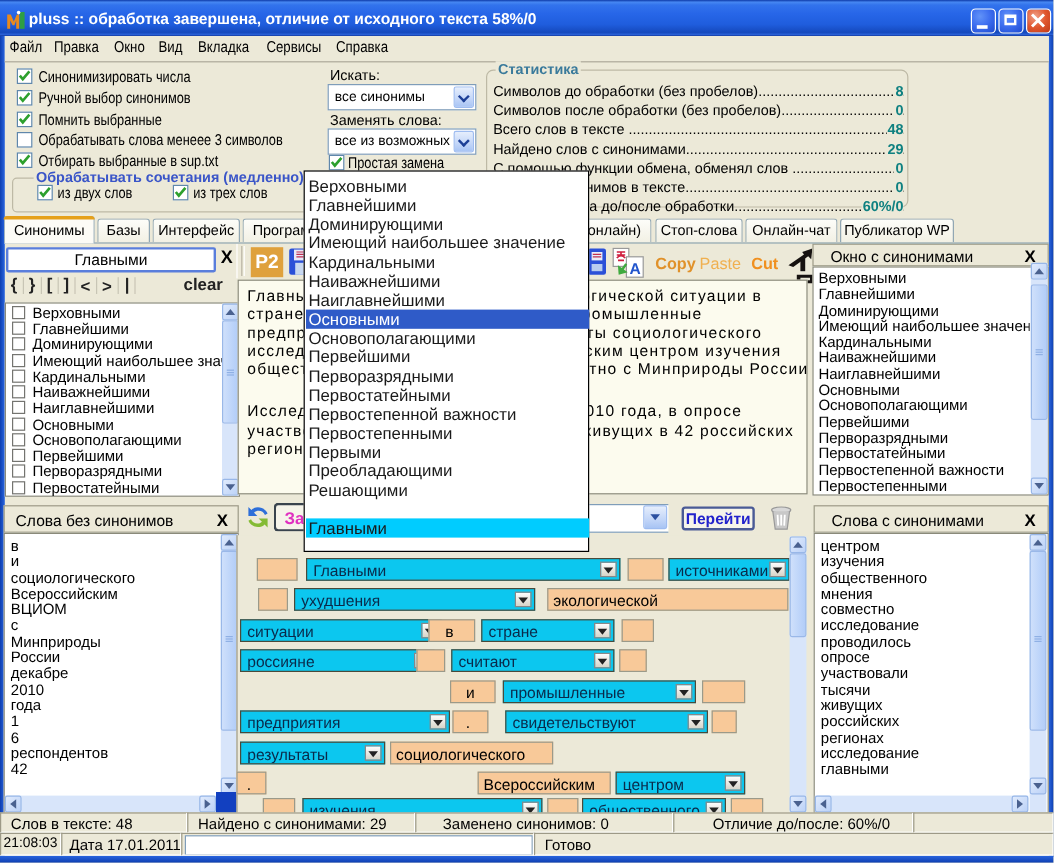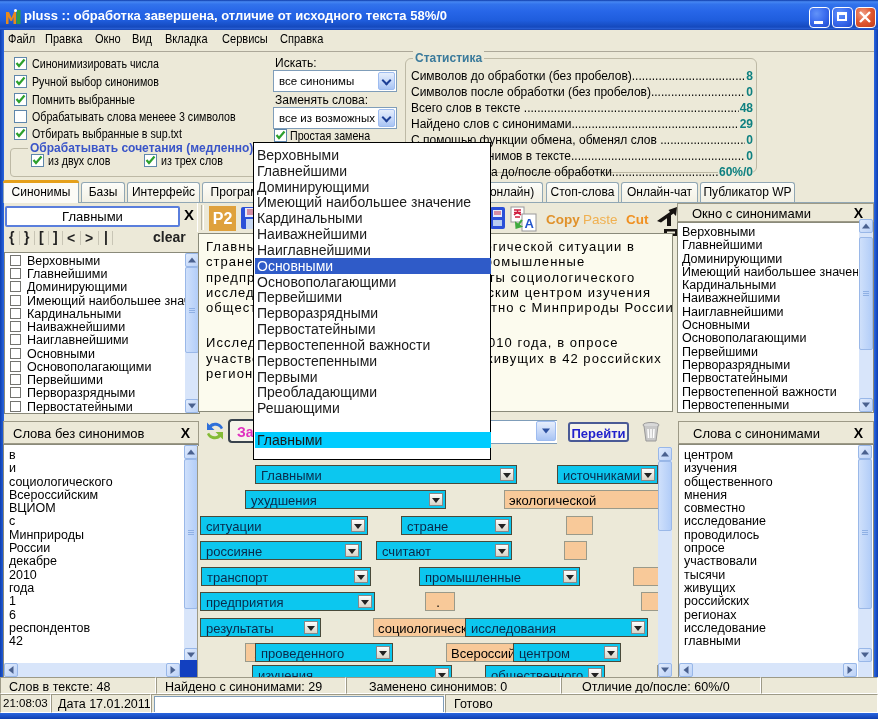--- a/index.html
+++ b/index.html
@@ -43,21 +43,21 @@
 .sbtn{background:linear-gradient(135deg,#e0ebfd,#bcd2f7);border:1px solid #98b7e8;border-radius:2px;box-sizing:border-box;}
 .sarr{position:absolute;left:50%;top:50%;transform:translate(-50%,-50%);width:0;height:0;}
 .up{border-left:4px solid transparent;border-right:4px solid transparent;border-bottom:5px solid #4a618f;}
 .dn{border-left:4px solid transparent;border-right:4px solid transparent;border-top:5px solid #4a618f;}
 .lt{border-top:4px solid transparent;border-bottom:4px solid transparent;border-right:5px solid #4a618f;}
 .rt{border-top:4px solid transparent;border-bottom:4px solid transparent;border-left:5px solid #4a618f;}
 .vtrack{background:#d8e5fa;}
 .vthumb{background:linear-gradient(90deg,#cfe0fb,#b2cdf8);border:1px solid #9ab8e8;border-radius:2px;box-sizing:border-box;}
 .ridge{position:absolute;left:3px;right:3px;height:1px;background:#8fb0e4;box-shadow:0 2px 0 #8fb0e4,0 4px 0 #8fb0e4;}
 
-.wob{background:#f8c999;border:1px solid #9a9a8a;box-sizing:border-box;font-size:13px;color:#000;padding:2px 4px 0 4px;white-space:nowrap;overflow:hidden;margin-left:48px;}
+.wob{background:#f8c999;border:1px solid #9a9a8a;box-sizing:border-box;font-size:13px;color:#000;padding:2px 4px 0 4px;white-space:nowrap;overflow:hidden;}
 .wcb{background:#0cc7ef;border:1px solid #4a4a3a;box-sizing:border-box;font-size:13px;color:#0a2a4a;padding:2px 4px 0 5px;white-space:nowrap;overflow:hidden;}
 .warr{position:absolute;right:2px;top:2px;width:14px;height:13px;background:linear-gradient(180deg,#fdfdfd,#d8d4c8);border:1px solid #888;box-sizing:border-box;}
 .warr:after{content:"";position:absolute;left:2px;top:4px;border-left:4px solid transparent;border-right:4px solid transparent;border-top:5px solid #222;}
 
 .scell{background:#ece9d8;border:1px solid;border-color:#9d9a87 #fff #fff #9d9a87;box-sizing:border-box;font-size:12.5px;color:#000;padding-top:2px;white-space:nowrap;overflow:hidden;}
 
 #ddl{left:253px;top:142px;width:238px;height:318px;background:#fff;border:1px solid #000;box-sizing:border-box;z-index:50;}
 .ddi{position:absolute;left:1px;width:234px;height:16px;font-size:14px;line-height:16px;color:#1a1a1a;white-space:pre;padding-left:2px;}
 .statrow{font-size:12px;color:#000;white-space:pre;width:342px;overflow:hidden;}
 .statrow .sv{color:#0e8080;position:absolute;right:0;background:#ece9d8;padding-left:1px;}
@@ -431,53 +431,51 @@
 <div class="wcb" style="position:absolute;left:48px;top:44px;width:201px;height:19px;">ухудшения<span class="warr"></span></div>
 <div class="wob" style="position:absolute;left:259px;top:44px;width:201px;height:19px;">экологической</div>
 <div class="wcb" style="position:absolute;left:3px;top:70px;width:168px;height:19px;">ситуации<span class="warr"></span></div>
 <div class="wob" style="position:absolute;left:160px;top:70px;width:39px;height:19px;text-align:center;padding-left:0;">в</div>
 <div class="wcb" style="position:absolute;left:204px;top:70px;width:111px;height:19px;">стране<span class="warr"></span></div>
 <div class="wob" style="position:absolute;left:321px;top:70px;width:27px;height:19px;"></div>
 <div class="wcb" style="position:absolute;left:3px;top:95px;width:162px;height:19px;">россияне<span class="warr"></span></div>
 <div class="wob" style="position:absolute;left:150px;top:95px;width:24px;height:19px;"></div>
 <div class="wcb" style="position:absolute;left:179px;top:95px;width:136px;height:19px;">считают<span class="warr"></span></div>
 <div class="wob" style="position:absolute;left:319px;top:95px;width:23px;height:19px;"></div>
-<div class="wcb" style="position:absolute;left:4px;top:121px;width:170px;height:19px;">транспорт<span class="warr"></span></div>
 <div class="wob" style="position:absolute;left:178px;top:121px;width:38px;height:19px;text-align:center;padding-left:0;">и</div>
 <div class="wcb" style="position:absolute;left:222px;top:121px;width:161px;height:19px;">промышленные<span class="warr"></span></div>
 <div class="wob" style="position:absolute;left:388px;top:121px;width:36px;height:19px;"></div>
 <div class="wcb" style="position:absolute;left:3px;top:146px;width:175px;height:19px;">предприятия<span class="warr"></span></div>
 <div class="wob" style="position:absolute;left:180px;top:146px;width:30px;height:19px;text-align:center;padding-left:0;">.</div>
+<div class="wcb" style="position:absolute;left:224px;top:146px;width:169px;height:19px;">свидетельствуют<span class="warr"></span></div>
 <div class="wob" style="position:absolute;left:396px;top:146px;width:21px;height:19px;"></div>
 <div class="wcb" style="position:absolute;left:3px;top:172px;width:121px;height:19px;">результаты<span class="warr"></span></div>
 <div class="wob" style="position:absolute;left:128px;top:172px;width:136px;height:19px;">социологического</div>
-<div class="wcb" style="position:absolute;left:268px;top:172px;width:183px;height:19px;">исследования<span class="warr"></span></div>
 <div class="wob" style="position:absolute;left:0px;top:197px;width:25px;height:19px;text-align:center;padding-left:0;">.</div>
-<div class="wcb" style="position:absolute;left:58px;top:197px;width:138px;height:19px;">проведенного<span class="warr"></span></div>
 <div class="wob" style="position:absolute;left:201px;top:197px;width:111px;height:19px;">Всероссийским</div>
 <div class="wcb" style="position:absolute;left:316px;top:197px;width:108px;height:19px;">центром<span class="warr"></span></div>
 <div class="wob" style="position:absolute;left:22px;top:219px;width:27px;height:19px;"></div>
 <div class="wcb" style="position:absolute;left:55px;top:219px;width:200px;height:19px;">изучения<span class="warr"></span></div>
 <div class="wob" style="position:absolute;left:259px;top:219px;width:26px;height:19px;"></div>
 <div class="wcb" style="position:absolute;left:288px;top:219px;width:120px;height:19px;">общественного<span class="warr"></span></div>
 <div class="wob" style="position:absolute;left:412px;top:219px;width:27px;height:19px;"></div>
 </div>
 <div class="abs vtrack" style="left:658px;top:447px;width:14px;height:230px;"></div>
 <div class="abs sbtn" style="left:658px;top:447px;width:14px;height:14px;">
     <span class="sarr up"></span>
   </div>
 <div class="abs vthumb" style="left:658px;top:461px;width:14px;height:70px;"></div>
 <div class="abs sbtn" style="left:658px;top:663px;width:14px;height:14px;">
     <span class="sarr dn"></span>
   </div>
 
 <div class="abs scell" style="left:0px;top:677px;width:156px;height:17px;padding-left:8px;">Слов в тексте: 48</div>
 <div class="abs scell" style="left:156px;top:677px;width:190px;height:17px;padding-left:8px;">Найдено с синонимами: 29</div>
 <div class="abs scell" style="left:346px;top:677px;width:215px;height:17px;padding-left:22px;">Заменено синонимов: 0</div>
-<div class="abs scell" style="left:561px;top:677px;width:200px;height:17px;padding-left:20px;">Отличие до/после: 60%/0</div>
+<div class="abs scell" style="left:561px;top:677px;width:200px;height:17px;padding-left:32px;">Отличие до/после: 60%/0</div>
 <div class="abs scell" style="left:761px;top:677px;width:117px;height:17px;"></div>
 
 <div class="abs scell" style="left:0px;top:694px;width:51px;height:19px;padding-left:2px;font-size:11.5px;">21:08:03</div>
 <div class="abs scell" style="left:51px;top:694px;width:100px;height:19px;padding-left:6px;">Дата 17.01.2011</div>
 <div class="abs scell" style="left:151px;top:694px;width:294px;height:19px;">
     <div style="position:absolute;left:2px;top:1px;width:288px;height:15px;background:#fff;border:1px solid #7f9db9;"></div>
   </div>
 <div class="abs scell" style="left:445px;top:694px;width:433px;height:19px;padding-left:8px;">Готово</div>
 
 <div class="abs" id="ddl">

